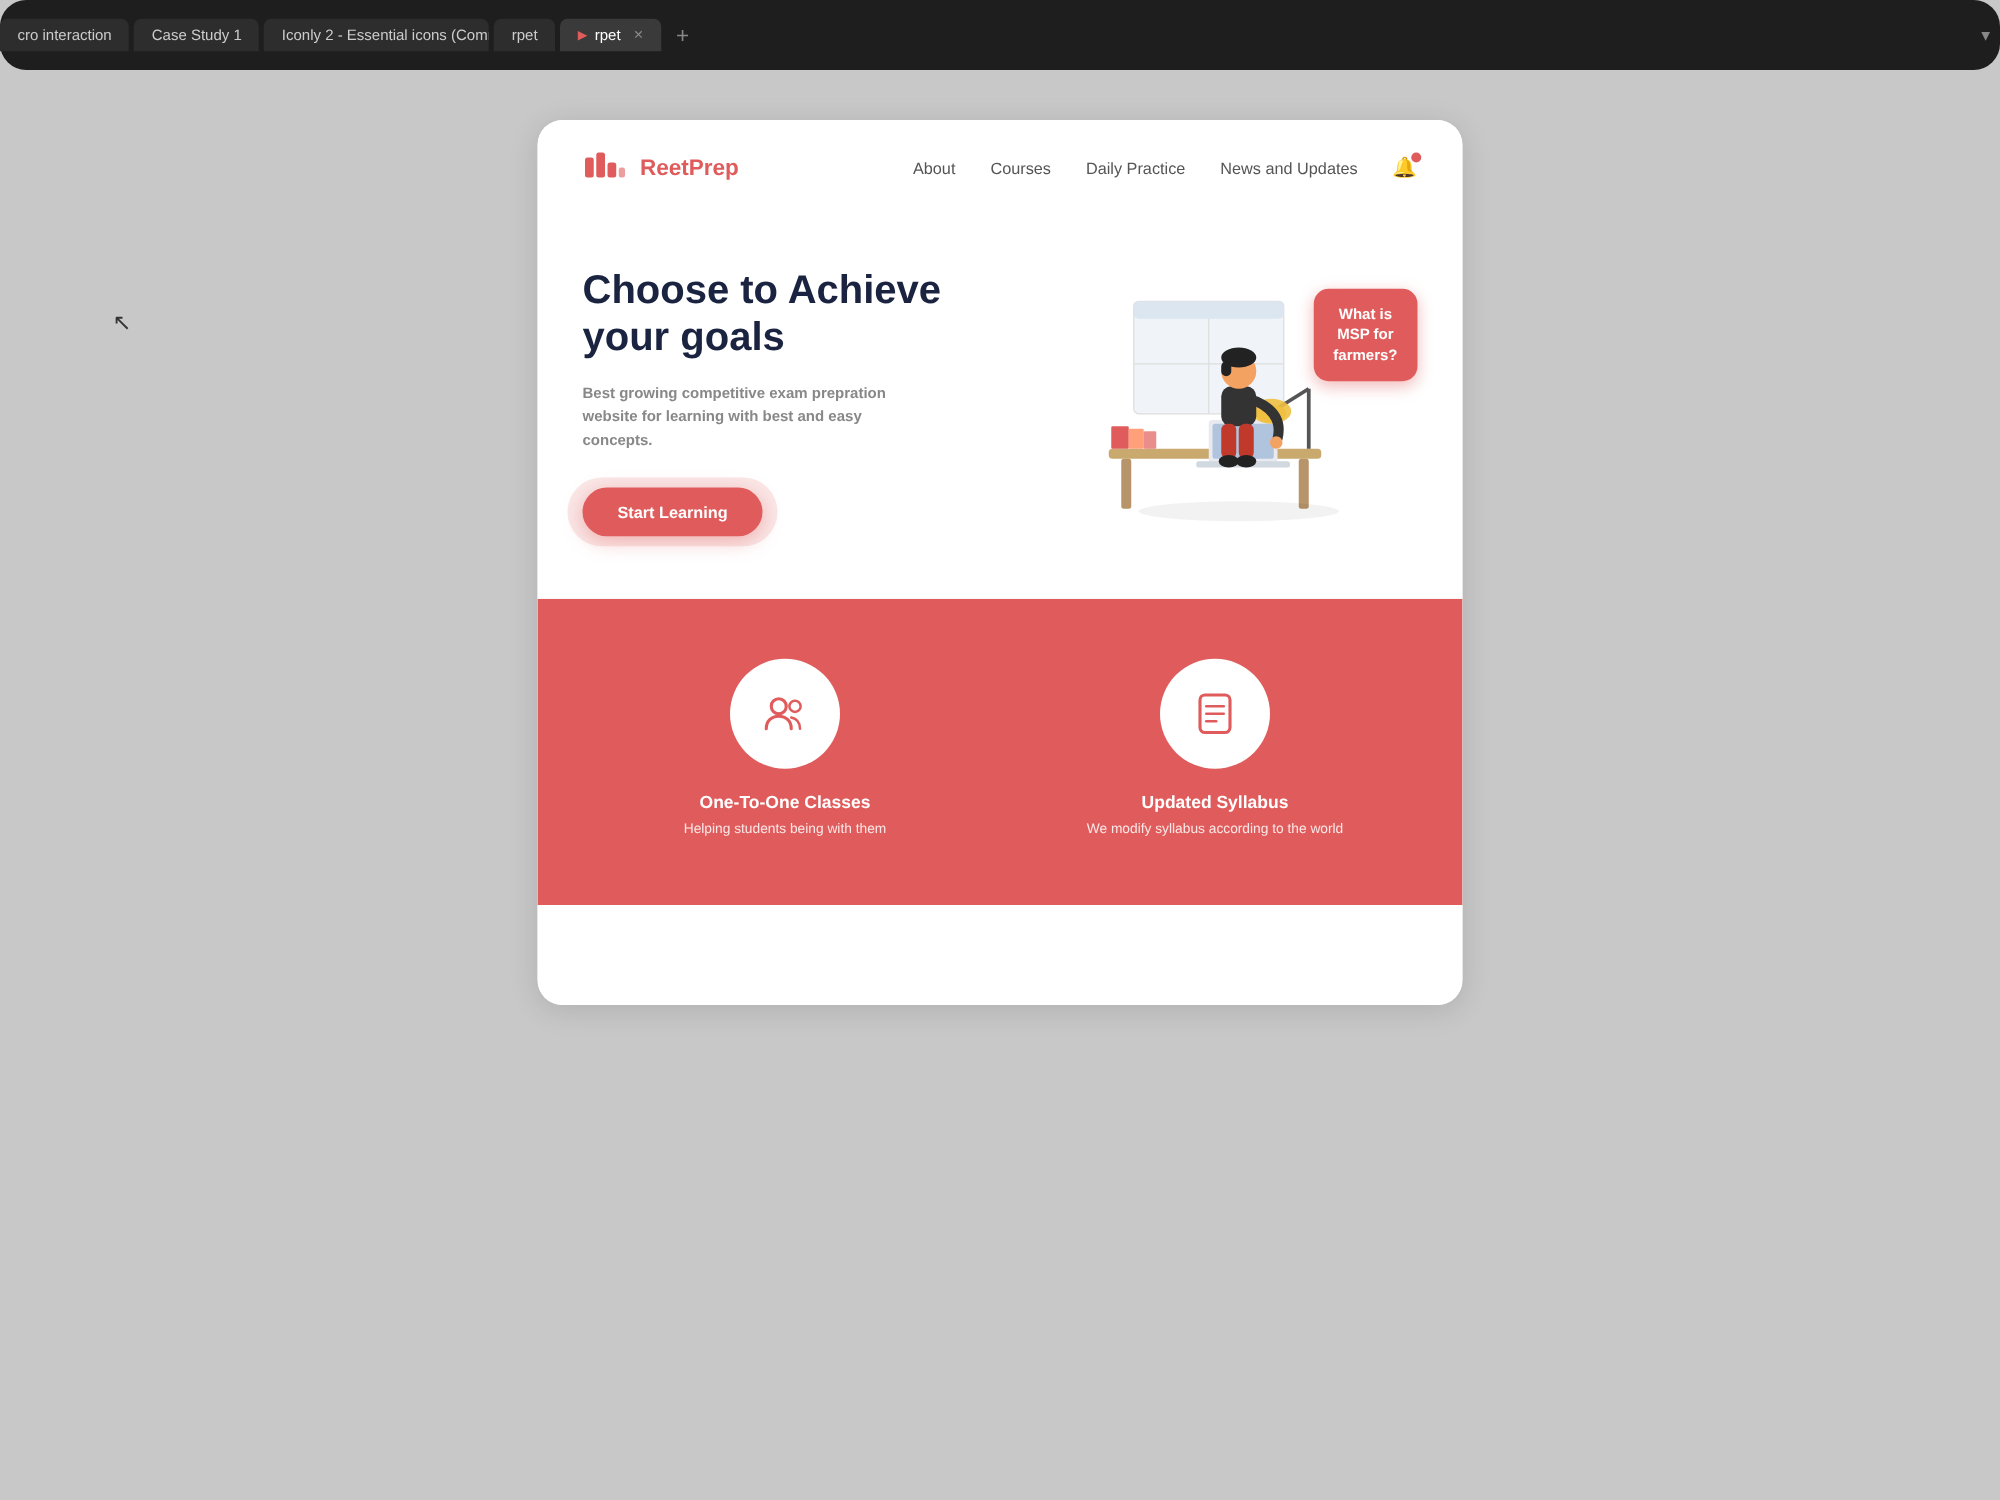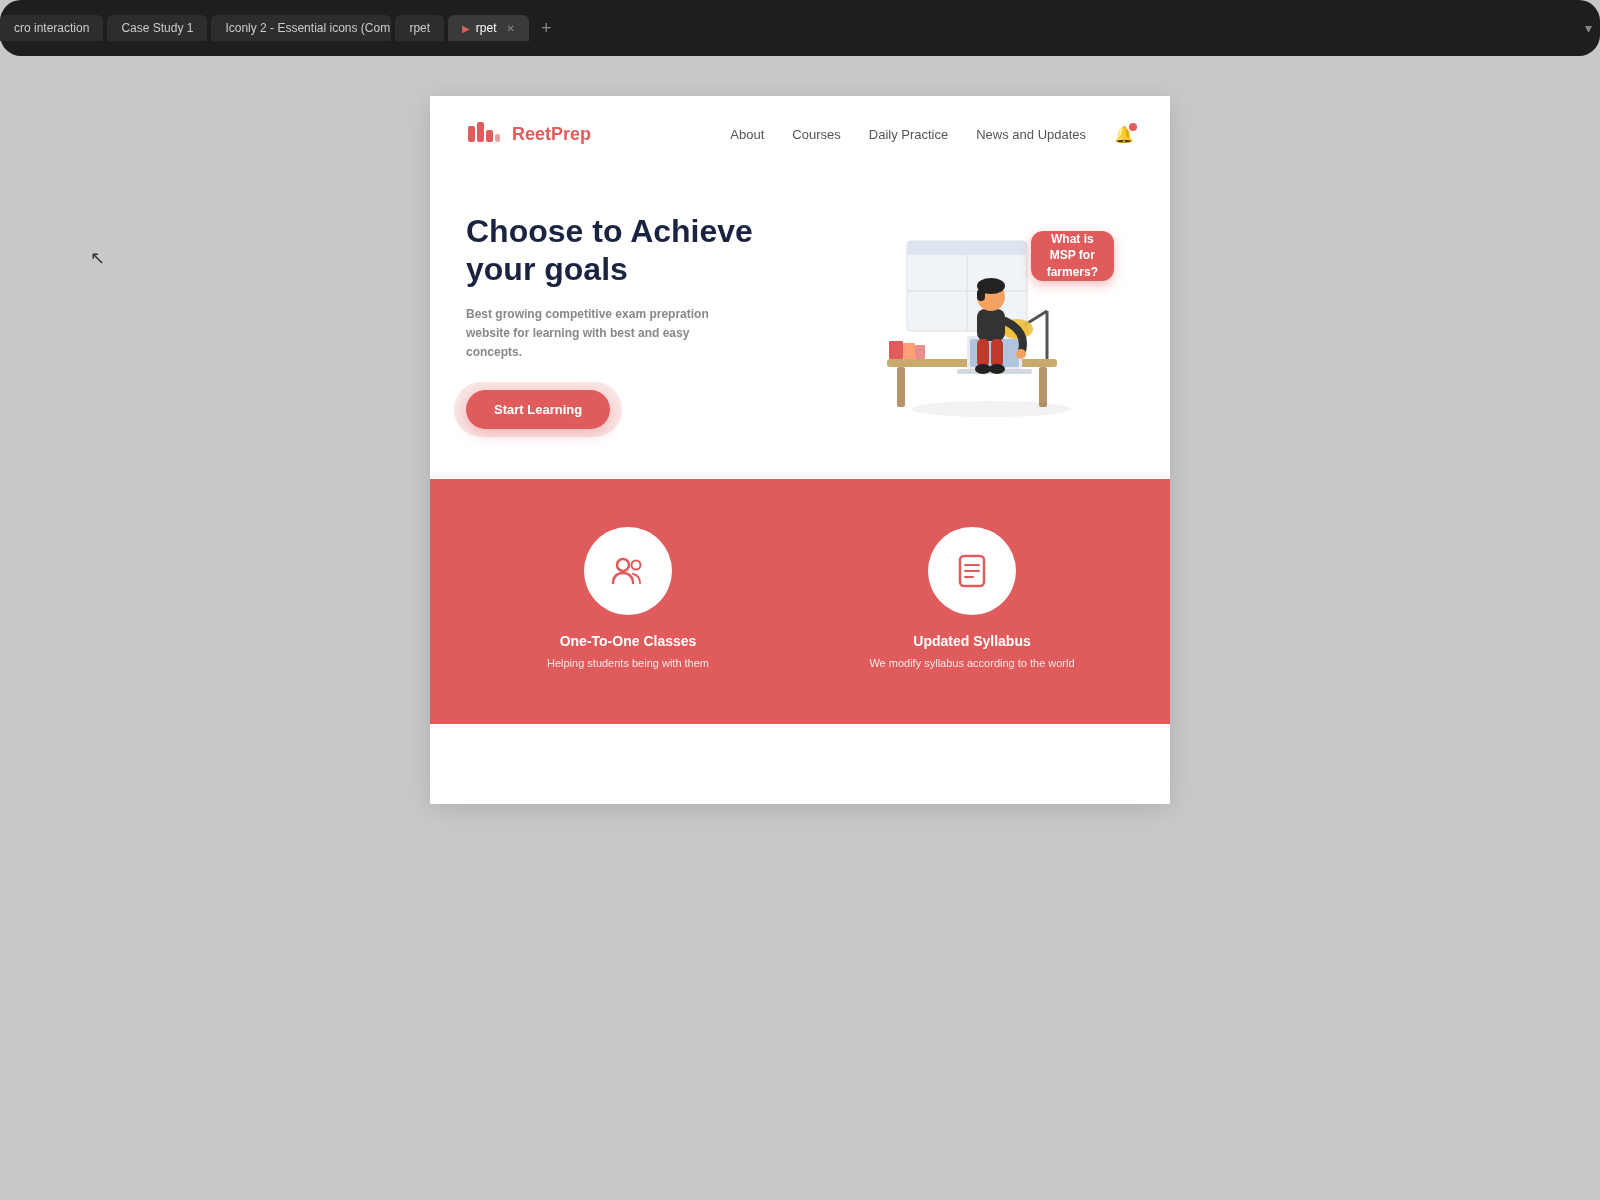--- a/index.html
+++ b/index.html
@@ -86,21 +86,21 @@
       top: 191px;
       font-size: 18px;
       color: #333;
       z-index: 100;
     }
 
     
     .website-card {
       background: #ffffff;
       width: 740px;
-      border-radius: 1px;
+      border-radius: 20px;
       overflow: hidden;
       box-shadow: 0 4px 24px rgba(0,0,0,0.12);
     }
 
     
     .navbar {
       display: flex;
       align-items: center;
       padding: 20px 36px;
       background: #fff;
@@ -217,27 +217,27 @@
     
     .illustration-svg {
       width: 280px;
       height: 200px;
     }
 
     
     .msp-bubble {
       position: absolute;
       top: 10px;
-      right: 20px;
+      right: 0;
       background: #e05c5c;
       color: #fff;
       font-size: 12px;
       font-weight: 700;
       border-radius: 12px;
-      padding: 0 16px;
+      padding: 12px 16px;
       text-align: center;
       line-height: 1.4;
       max-width: 90px;
       box-shadow: 0 4px 12px rgba(224,92,92,0.4);
     }
 
     
     .features {
       background: #e05c5c;
       padding: 48px 36px 52px 36px;

